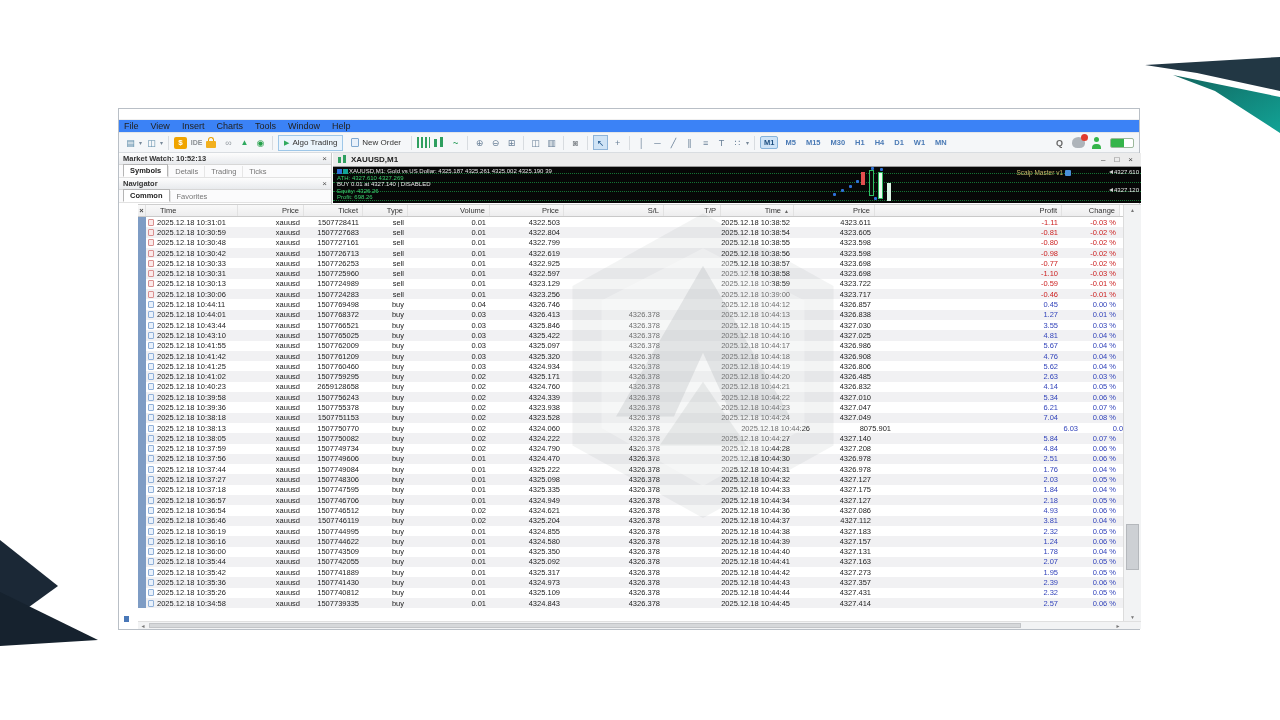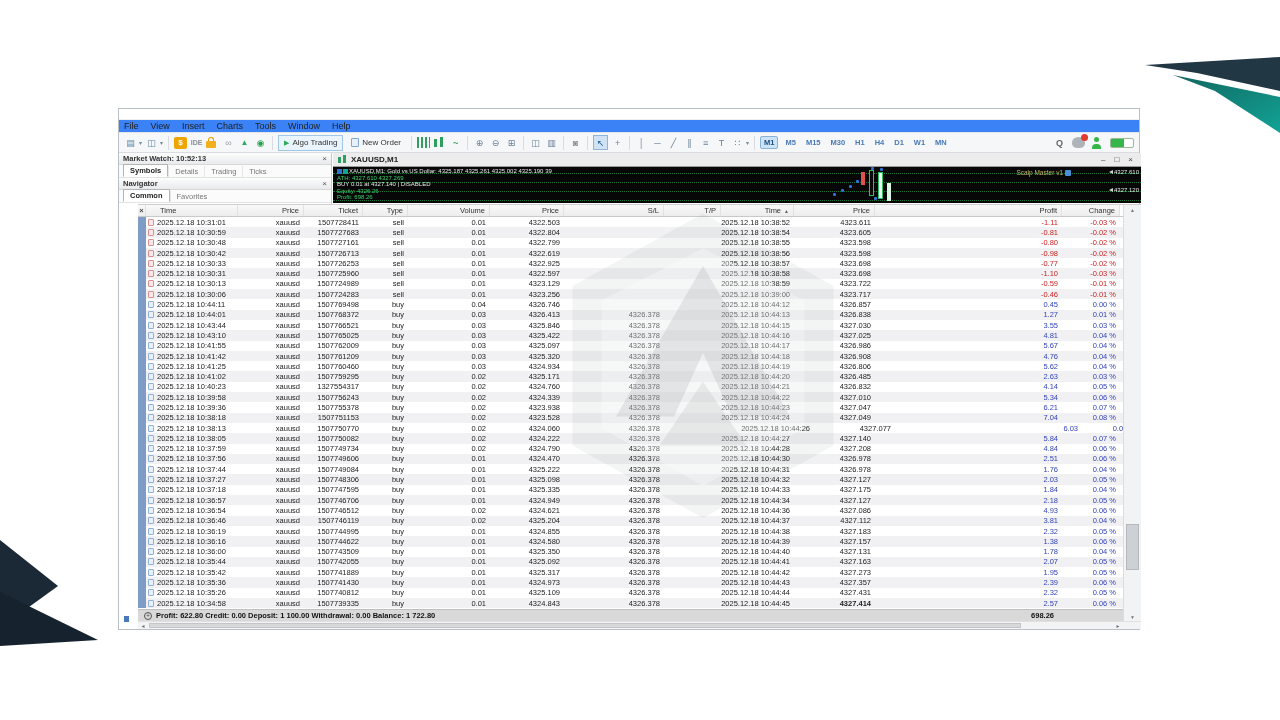--- a/index.html
+++ b/index.html
@@ -559,21 +559,21 @@
             <div class="td" style="width: 57px;"></div>
             <div class="td" style="width: 73px;">2025.12.18 10:44:20</div>
             <div class="td" style="width: 81px;">4326.485</div>
             <div class="td pos" style="width: 187px;">2.63</div>
             <div class="td pos" style="width: 58px;">0.03 %</div>
           </div>
           <div class="tr">
             <div class="td td0" style="width: 8px;"></div>
             <div class="td left" style="width: 92px;"><span class="tic buy"></span>2025.12.18 10:40:23</div>
             <div class="td" style="width: 66px;">xauusd</div>
-            <div class="td" style="width: 59px;">1327554317</div>
+            <div class="td" style="width: 59px;">2659128658</div>
             <div class="td" style="width: 45px;">buy</div>
             <div class="td" style="width: 82px;">0.02</div>
             <div class="td" style="width: 74px;">4324.760</div>
             <div class="td" style="width: 100px;">4326.378</div>
             <div class="td" style="width: 57px;"></div>
             <div class="td" style="width: 73px;">2025.12.18 10:44:21</div>
             <div class="td" style="width: 81px;">4326.832</div>
             <div class="td pos" style="width: 187px;">4.14</div>
             <div class="td pos" style="width: 58px;">0.05 %</div>
           </div>
@@ -626,21 +626,21 @@
             <div class="td td0" style="width: 8px;"></div>
             <div class="td left" style="width: 92px;"><span class="tic buy"></span>2025.12.18 10:38:13</div>
             <div class="td" style="width: 66px;">xauusd</div>
             <div class="td" style="width: 59px;">1507750770</div>
             <div class="td" style="width: 45px;">buy</div>
             <div class="td" style="width: 82px;">0.02</div>
             <div class="td" style="width: 74px;">4324.060</div>
             <div class="td" style="width: 100px;">4326.378</div>
             <div class="td" style="width: 57px;"></div>
             <div class="td" style="width: 73px; margin-left: 20px;">2025.12.18 10:44:26</div>
-            <div class="td" style="width: 81px;">4327.077</div>
+            <div class="td" style="width: 81px;">8075.901</div>
             <div class="td pos" style="width: 187px;">6.03</div>
             <div class="td pos" style="width: 58px;">0.07 %</div>
           </div>
           <div class="tr odd">
             <div class="td td0" style="width: 8px;"></div>
             <div class="td left" style="width: 92px;"><span class="tic buy"></span>2025.12.18 10:38:05</div>
             <div class="td" style="width: 66px;">xauusd</div>
             <div class="td" style="width: 59px;">1507750082</div>
             <div class="td" style="width: 45px;">buy</div>
             <div class="td" style="width: 82px;">0.02</div>
@@ -792,21 +792,21 @@
             <div class="td left" style="width: 92px;"><span class="tic buy"></span>2025.12.18 10:36:16</div>
             <div class="td" style="width: 66px;">xauusd</div>
             <div class="td" style="width: 59px;">1507744622</div>
             <div class="td" style="width: 45px;">buy</div>
             <div class="td" style="width: 82px;">0.01</div>
             <div class="td" style="width: 74px;">4324.580</div>
             <div class="td" style="width: 100px;">4326.378</div>
             <div class="td" style="width: 57px;"></div>
             <div class="td" style="width: 73px;">2025.12.18 10:44:39</div>
             <div class="td" style="width: 81px;">4327.157</div>
-            <div class="td pos" style="width: 187px;">1.38</div>
+            <div class="td pos" style="width: 187px;">1.24</div>
             <div class="td pos" style="width: 58px;">0.06 %</div>
           </div>
           <div class="tr">
             <div class="td td0" style="width: 8px;"></div>
             <div class="td left" style="width: 92px;"><span class="tic buy"></span>2025.12.18 10:36:00</div>
             <div class="td" style="width: 66px;">xauusd</div>
             <div class="td" style="width: 59px;">1507743509</div>
             <div class="td" style="width: 45px;">buy</div>
             <div class="td" style="width: 82px;">0.01</div>
             <div class="td" style="width: 74px;">4325.350</div>
@@ -881,36 +881,31 @@
             <div class="td td0" style="width: 8px;"></div>
             <div class="td left" style="width: 92px;"><span class="tic buy"></span>2025.12.18 10:34:58</div>
             <div class="td" style="width: 66px;">xauusd</div>
             <div class="td" style="width: 59px;">1507739335</div>
             <div class="td" style="width: 45px;">buy</div>
             <div class="td" style="width: 82px;">0.01</div>
             <div class="td" style="width: 74px;">4324.843</div>
             <div class="td" style="width: 100px;">4326.378</div>
             <div class="td" style="width: 57px;"></div>
             <div class="td" style="width: 73px;">2025.12.18 10:44:45</div>
-            <div class="td" style="width: 81px; font-weight: bold;">4327.414</div>
+            <div class="td" style="width: 81px;">4327.414</div>
             <div class="td pos" style="width: 187px;">2.57</div>
             <div class="td pos" style="width: 58px;">0.06 %</div>
           </div>
         </div>
       <svg class="watermark" width="290" height="320" viewBox="0 0 100 110">
         <polygon points="50,0 95,25 95,80 50,105 5,80 5,25" fill="rgba(140,145,150,0.10)"></polygon>
         <polygon points="50,12 85,30 85,74 50,94 15,74 15,30" fill="rgba(255,255,255,0.30)"></polygon>
         <polygon points="50,18 80,70 60,70 50,48 40,70 20,70" fill="rgba(140,145,150,0.18)"></polygon>
         <polygon points="35,80 50,58 65,80" fill="rgba(140,145,150,0.15)"></polygon>
       </svg>
-      <div class="tfoot">
-        <span class="plus">+</span>
-        <span>Profit: 622.80  Credit: 0.00  Deposit: 1 100.00  Withdrawal: 0.00  Balance: 1 722.80</span>
-        <span class="total">698.26</span>
-      </div>
       <div class="vscroll">
         <div class="vs-up">▲</div>
         <div class="vthumb"></div>
         <div class="vs-down">▼</div>
       </div>
       <div class="hscroll">
         <div class="hs-l">◄</div>
         <div class="hthumb"></div>
         <div class="hs-r">►</div>
       </div>

